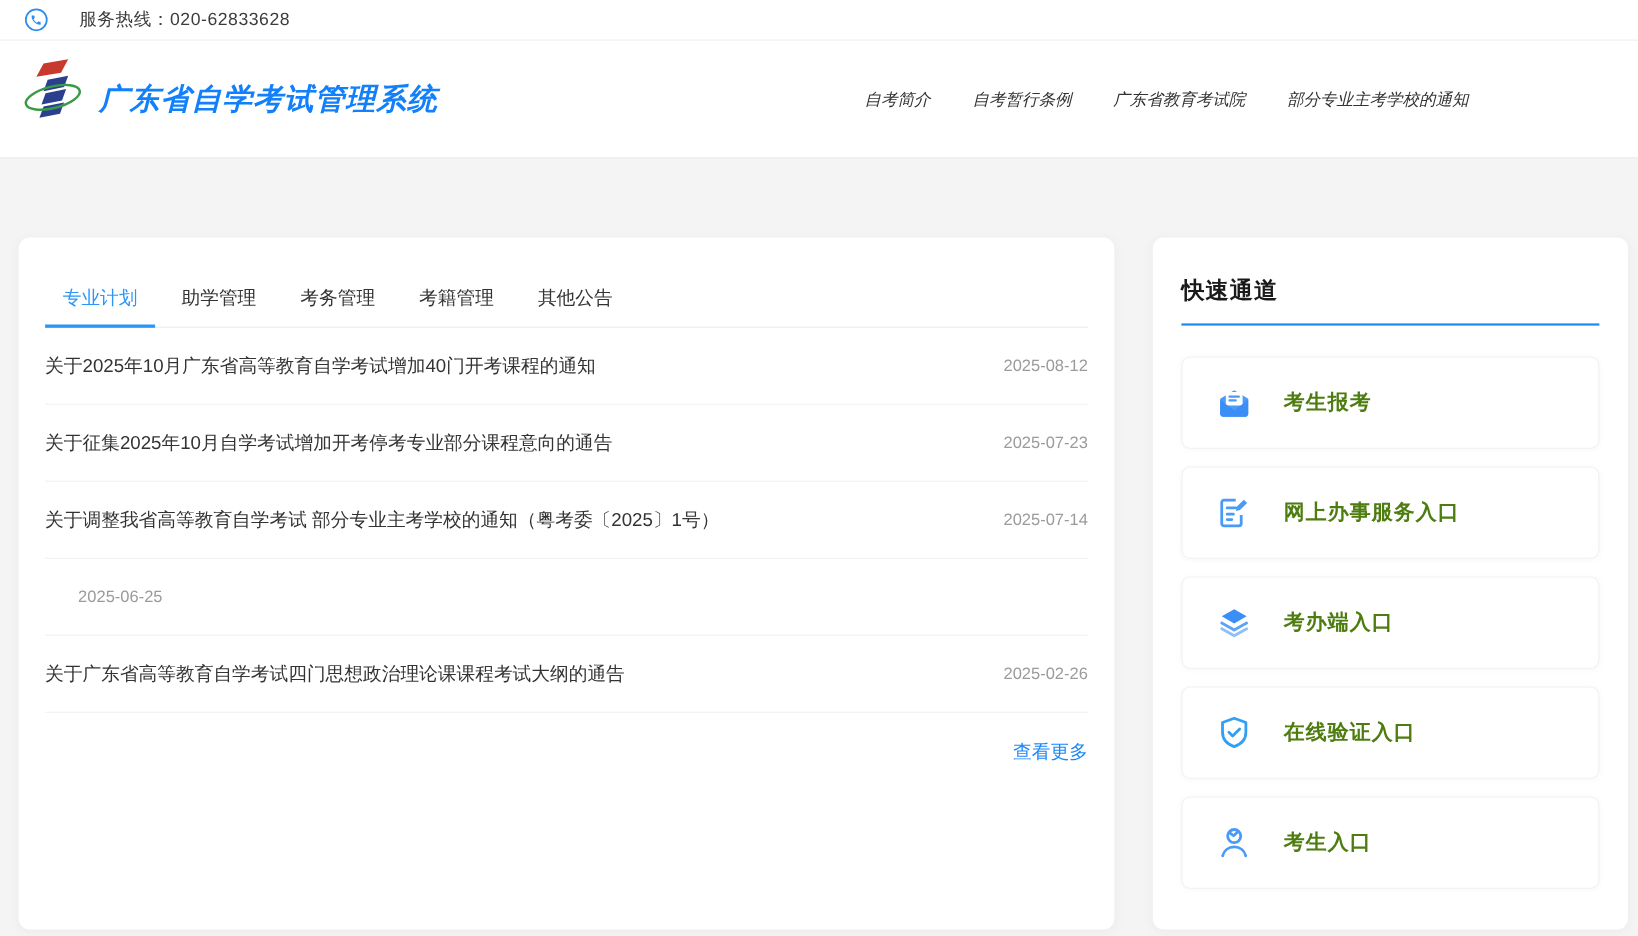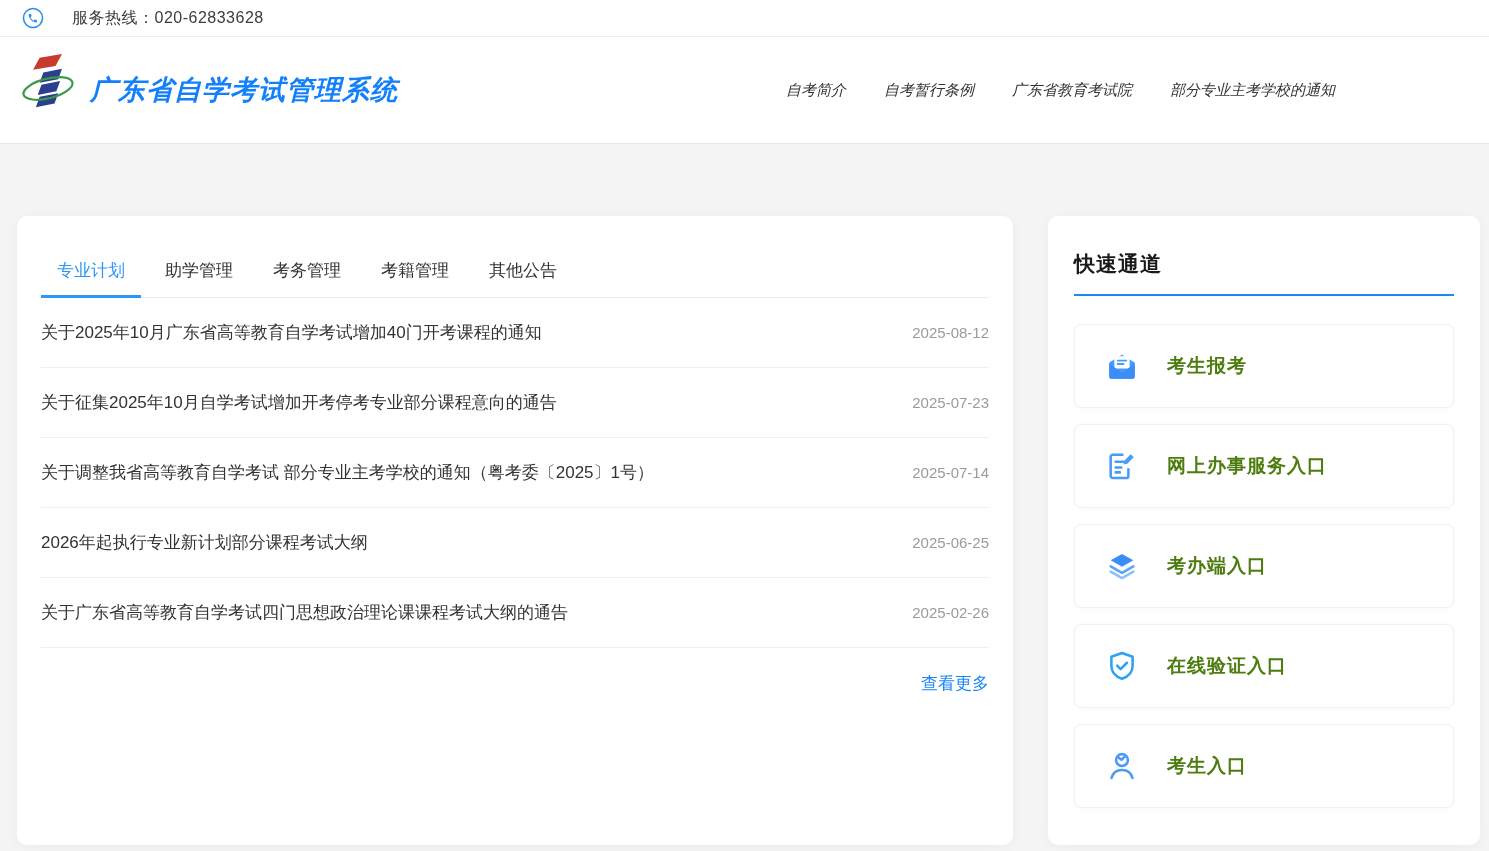--- a/index.html
+++ b/index.html
@@ -134,21 +134,20 @@
   </div>
       <div class="news-row">
     <span class="news-title">关于征集2025年10月自学考试增加开考停考专业部分课程意向的通告</span>
     <span class="news-date">2025-07-23</span>
   </div>
       <div class="news-row">
     <span class="news-title">关于调整我省高等教育自学考试 部分专业主考学校的通知（粤考委〔2025〕1号）</span>
     <span class="news-date">2025-07-14</span>
   </div>
       <div class="news-row">
-    <span class="news-title">2026年起执行专业新计划部分课程考试大纲</span>
     <span class="news-date">2025-06-25</span>
   </div>
       <div class="news-row">
     <span class="news-title">关于广东省高等教育自学考试四门思想政治理论课课程考试大纲的通告</span>
     <span class="news-date">2025-02-26</span>
   </div>
     </div>
   <div class="more-row">
     <a class="more-link">查看更多</a>
   </div>

